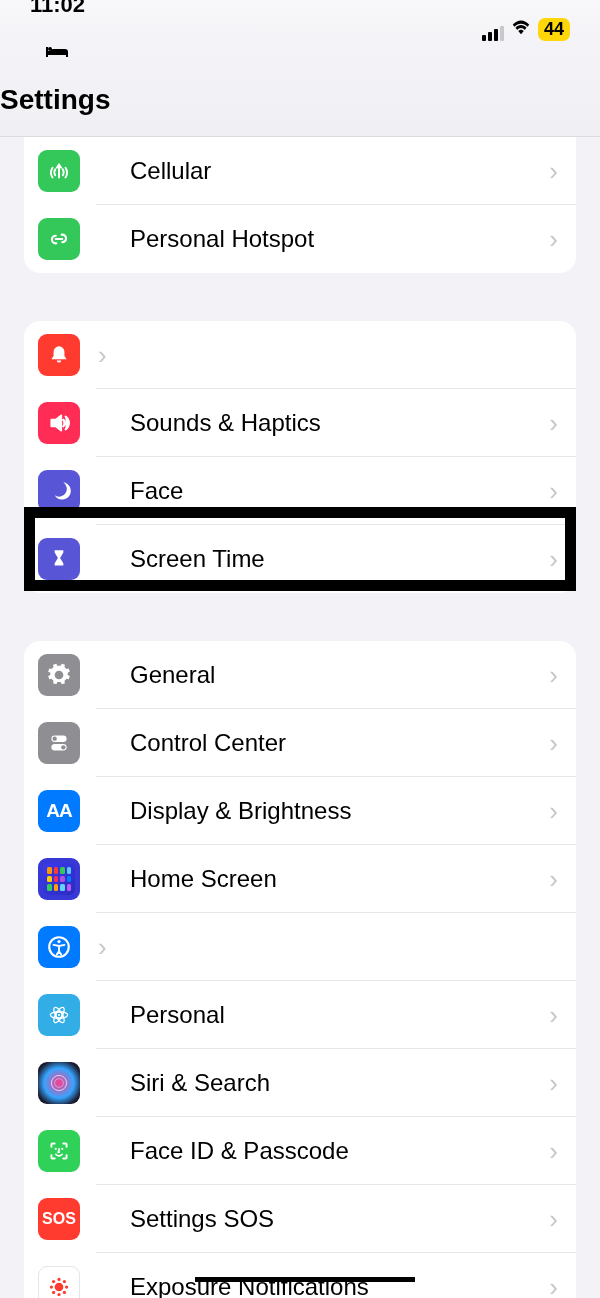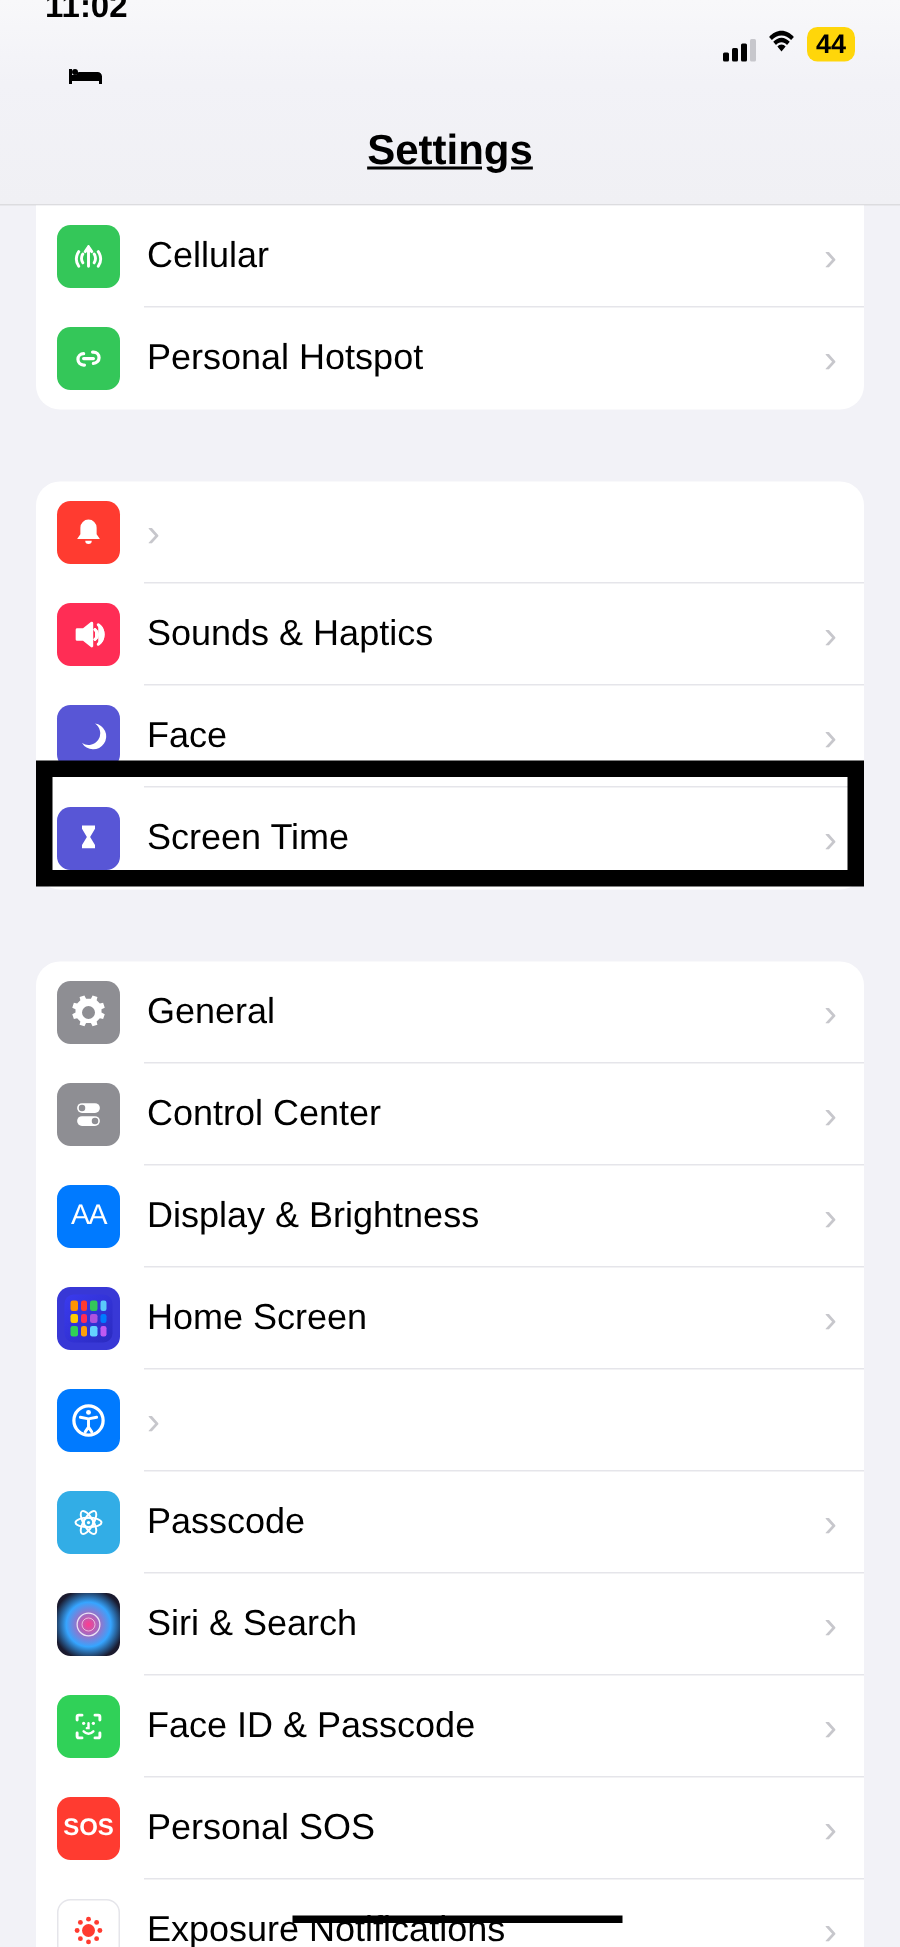--- a/index.html
+++ b/index.html
@@ -57,25 +57,24 @@
       border-radius: 7px;
       padding: 1px 6px;
       font-size: 18px;
       font-weight: 600;
       color: #000;
     }
     .bed-icon {
       font-size: 20px;
     }
     .title-bar {
-      text-align: center;
+      text-align: left;
       padding: 28px 0 20px;
       border-bottom: 1px solid #dcdcdf;
       background: linear-gradient(to bottom, #f2f2f7, #f0f0f4);
-      text-decoration: underline;
     }
     .title-bar h1 {
       font-size: 28px;
       font-weight: 700;
       color: #000;
     }
     .group {
       margin: 0 24px;
       background: #ffffff;
       border-radius: 16px;
@@ -106,20 +105,21 @@
       display: flex;
       align-items: center;
       justify-content: center;
       flex-shrink: 0;
       margin-right: 18px;
     }
     .row-label {
       font-size: 24px;
       color: #000;
       flex: 1;
+      margin-left: 32px;
     }
     .chevron {
       color: #c7c7cc;
       font-size: 26px;
       font-weight: 300;
     }
     .highlight-box {
       position: absolute;
       border: 11px solid #000;
       pointer-events: none;
@@ -138,21 +138,21 @@
     .bg-indigo { background: #5856d6; }
     .bg-gray { background: #8e8e93; }
     .bg-blue { background: #007aff; }
     .bg-cyan { background: #32ade6; }
     .bg-siri { background: radial-gradient(circle at 50% 50%, #ff3b8e, #36a5ff 50%, #1a1a2e 80%); }
     .bg-lightgreen { background: #30d158; }
     .bg-red2 { background: #ff3b30; }
     .bg-white { background: #ffffff; border: 1px solid #e5e5ea; }
     .icon-box svg { width: 26px; height: 26px; fill: #fff; }
     .icon-box.bg-white svg { fill: #ff3b30; }
-    .icon-aa { color: #fff; font-weight: 400; font-size: 19px; letter-spacing: -1px;}
+    .icon-aa { color: #fff; font-weight: 700; font-size: 19px; letter-spacing: -1px;}
     .icon-sos { color: #fff; font-weight: 800; font-size: 16px; letter-spacing: 0px;}
     .home-screen-grid {
       width: 32px;
       height: 32px;
       background: linear-gradient(135deg, #3a3aee, #2b2bc0);
       border-radius: 6px;
       display: grid;
       grid-template-columns: repeat(4, 1fr);
       grid-template-rows: repeat(3, 1fr);
       gap: 2px;
@@ -320,21 +320,21 @@
   <div class="row">
     <div class="icon-box bg-cyan">
       <svg viewBox="0 0 24 24">
           <circle cx="12" cy="12" r="3" fill="none" stroke="#fff" stroke-width="1.5"></circle>
           <circle cx="12" cy="12" r="1" fill="#fff"></circle>
           <ellipse cx="12" cy="12" rx="8" ry="3" fill="none" stroke="#fff" stroke-width="1.2" transform="rotate(0 12 12)"></ellipse>
           <ellipse cx="12" cy="12" rx="8" ry="3" fill="none" stroke="#fff" stroke-width="1.2" transform="rotate(60 12 12)"></ellipse>
           <ellipse cx="12" cy="12" rx="8" ry="3" fill="none" stroke="#fff" stroke-width="1.2" transform="rotate(120 12 12)"></ellipse>
         </svg>
     </div>
-    <span class="row-label">Passcode</span>
+    <span class="row-label">Personal</span>
     <span class="chevron">›</span>
   </div>
   <div class="row">
     <div class="icon-box bg-siri">
       <svg viewBox="0 0 24 24">
           <circle cx="12" cy="12" r="7" fill="none" stroke="#fff" stroke-width="0.8" opacity="0.8"></circle>
           <circle cx="12" cy="12" r="4" fill="none" stroke="#fff" stroke-width="0.6" opacity="0.6"></circle>
         </svg>
     </div>
     <span class="row-label">Siri &amp; Search</span>
@@ -349,21 +349,21 @@
           <path d="M12 10v3h-1M9 15c1 1 2 1.5 3 1.5s2-.5 3-1.5" stroke="#fff" stroke-width="1.5" fill="none" stroke-linecap="round"></path>
         </svg>
     </div>
     <span class="row-label">Face ID &amp; Passcode</span>
     <span class="chevron">›</span>
   </div>
   <div class="row">
     <div class="icon-box bg-red2">
       <span class="icon-sos">SOS</span>
     </div>
-    <span class="row-label">Personal SOS</span>
+    <span class="row-label">Settings SOS</span>
     <span class="chevron">›</span>
   </div>
   <div class="row">
     <div class="icon-box bg-white">
       <svg viewBox="0 0 24 24">
           <circle cx="12" cy="12" r="4" fill="#ff3b30"></circle>
           <circle cx="12" cy="5" r="1.5" fill="#ff3b30"></circle>
           <circle cx="12" cy="19" r="1.5" fill="#ff3b30"></circle>
           <circle cx="5" cy="12" r="1.5" fill="#ff3b30"></circle>
           <circle cx="19" cy="12" r="1.5" fill="#ff3b30"></circle>

